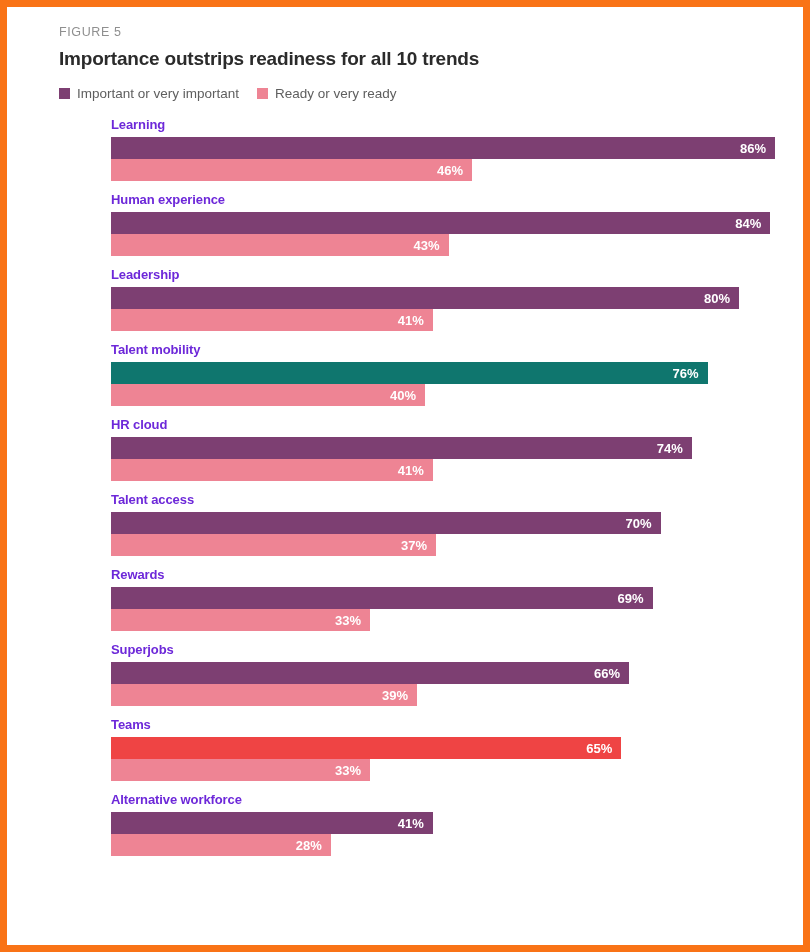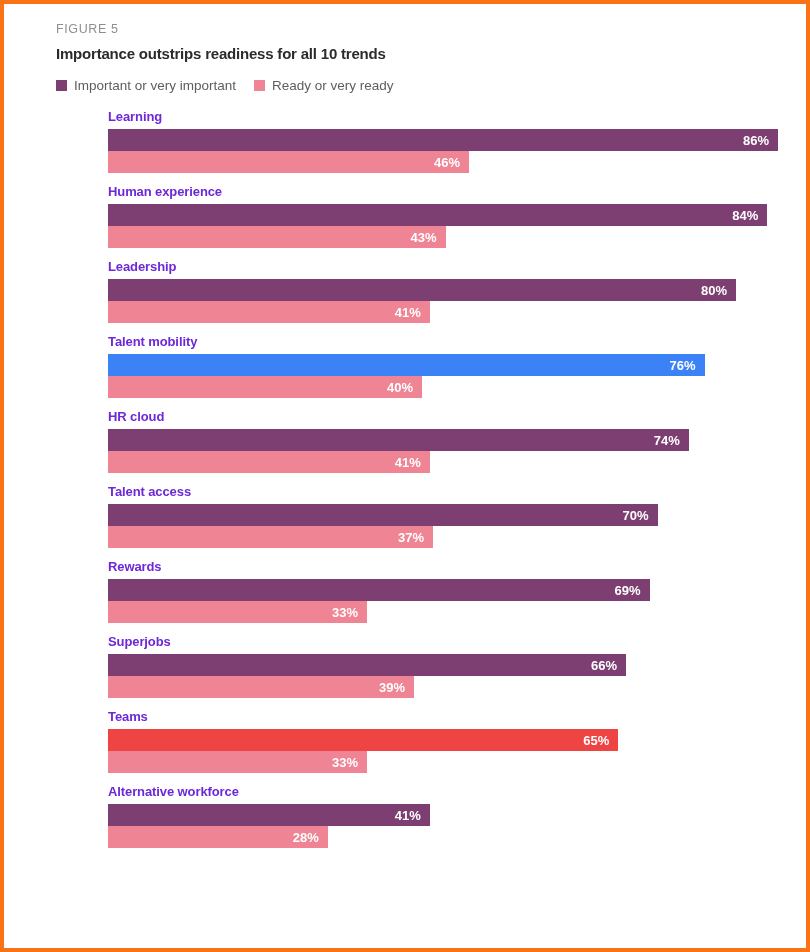--- a/index.html
+++ b/index.html
@@ -10,33 +10,33 @@
   body {
     width: 810px;
     height: 952px;
     font-family: "Liberation Sans", sans-serif;
     overflow: hidden;
   }
   .figure-frame {
     box-sizing: border-box;
     width: 810px;
     height: 952px;
-    border: 4px solid #f97316;
+    border: 7px solid #f97316;
     background: #ffffff;
     padding: 12px 28px 10px 52px;
   }
   .figure-kicker {
     font-size: 12.5px;
     letter-spacing: 0.6px;
     color: #8f8f8f;
     font-weight: 400;
     margin: 6px 0 0 0;
   }
   .figure-title {
-    font-size: 15px;
+    font-size: 19px;
     font-weight: bold;
     color: #2b2b2b;
     margin: 9px 0 0 0;
     letter-spacing: -0.2px;
   }
   .legend {
     display: flex;
     align-items: flex-start;
     gap: 18px;
     margin: 16px 0 0 0;
@@ -146,21 +146,21 @@
         </div>
         <div class="bar-row">
           <div class="bar" style="background: rgb(238, 132, 148); width: 321.85px;">
             <span class="bar-value">41%</span>
           </div>
         </div>
       </div>
       <div class="bar-group">
         <div class="group-label">Talent mobility</div>
         <div class="bar-row">
-          <div class="bar" style="background: #3b82f6; width: 596.6px;">
+          <div class="bar" style="background: #0f766e; width: 596.6px;">
             <span class="bar-value">76%</span>
           </div>
         </div>
         <div class="bar-row">
           <div class="bar" style="background: rgb(238, 132, 148); width: 314px;">
             <span class="bar-value">40%</span>
           </div>
         </div>
       </div>
       <div class="bar-group">

